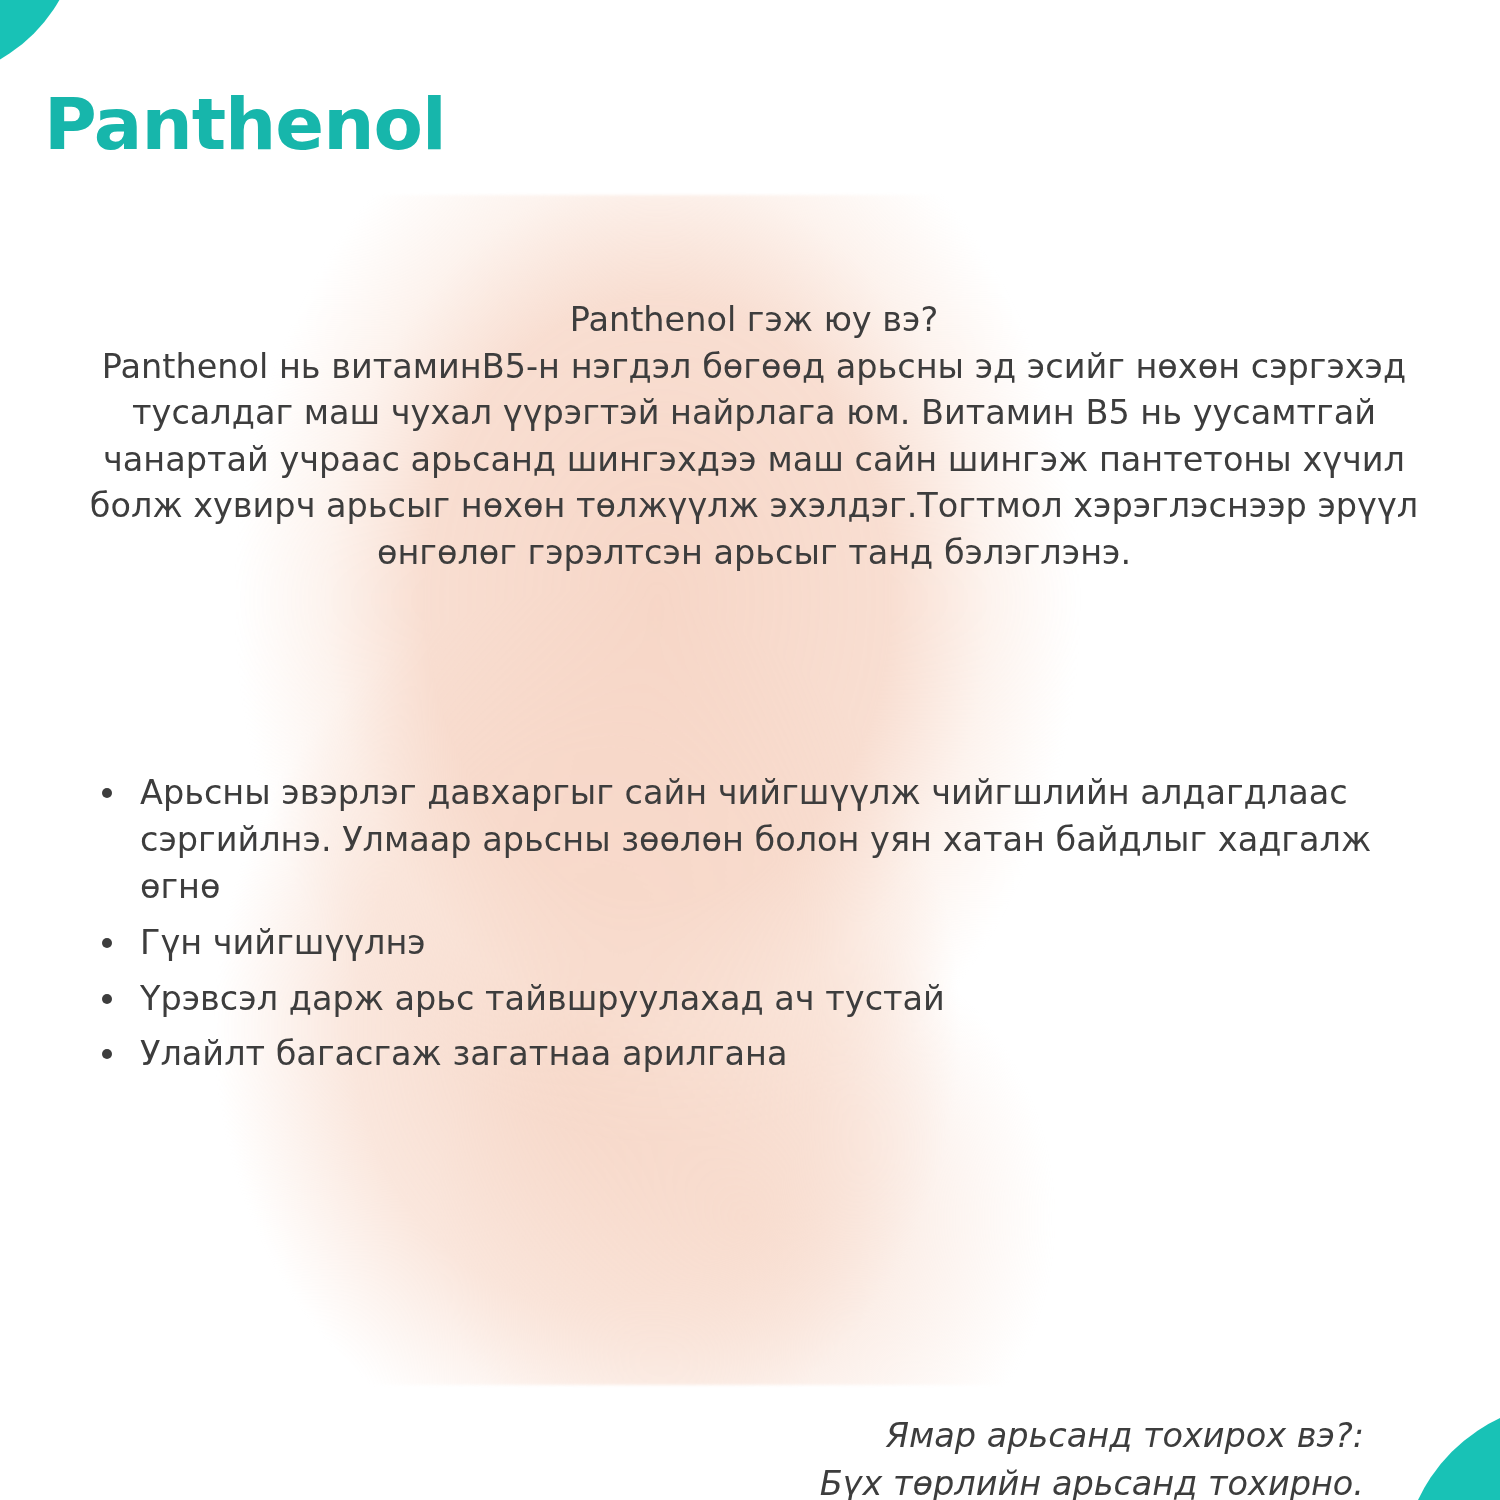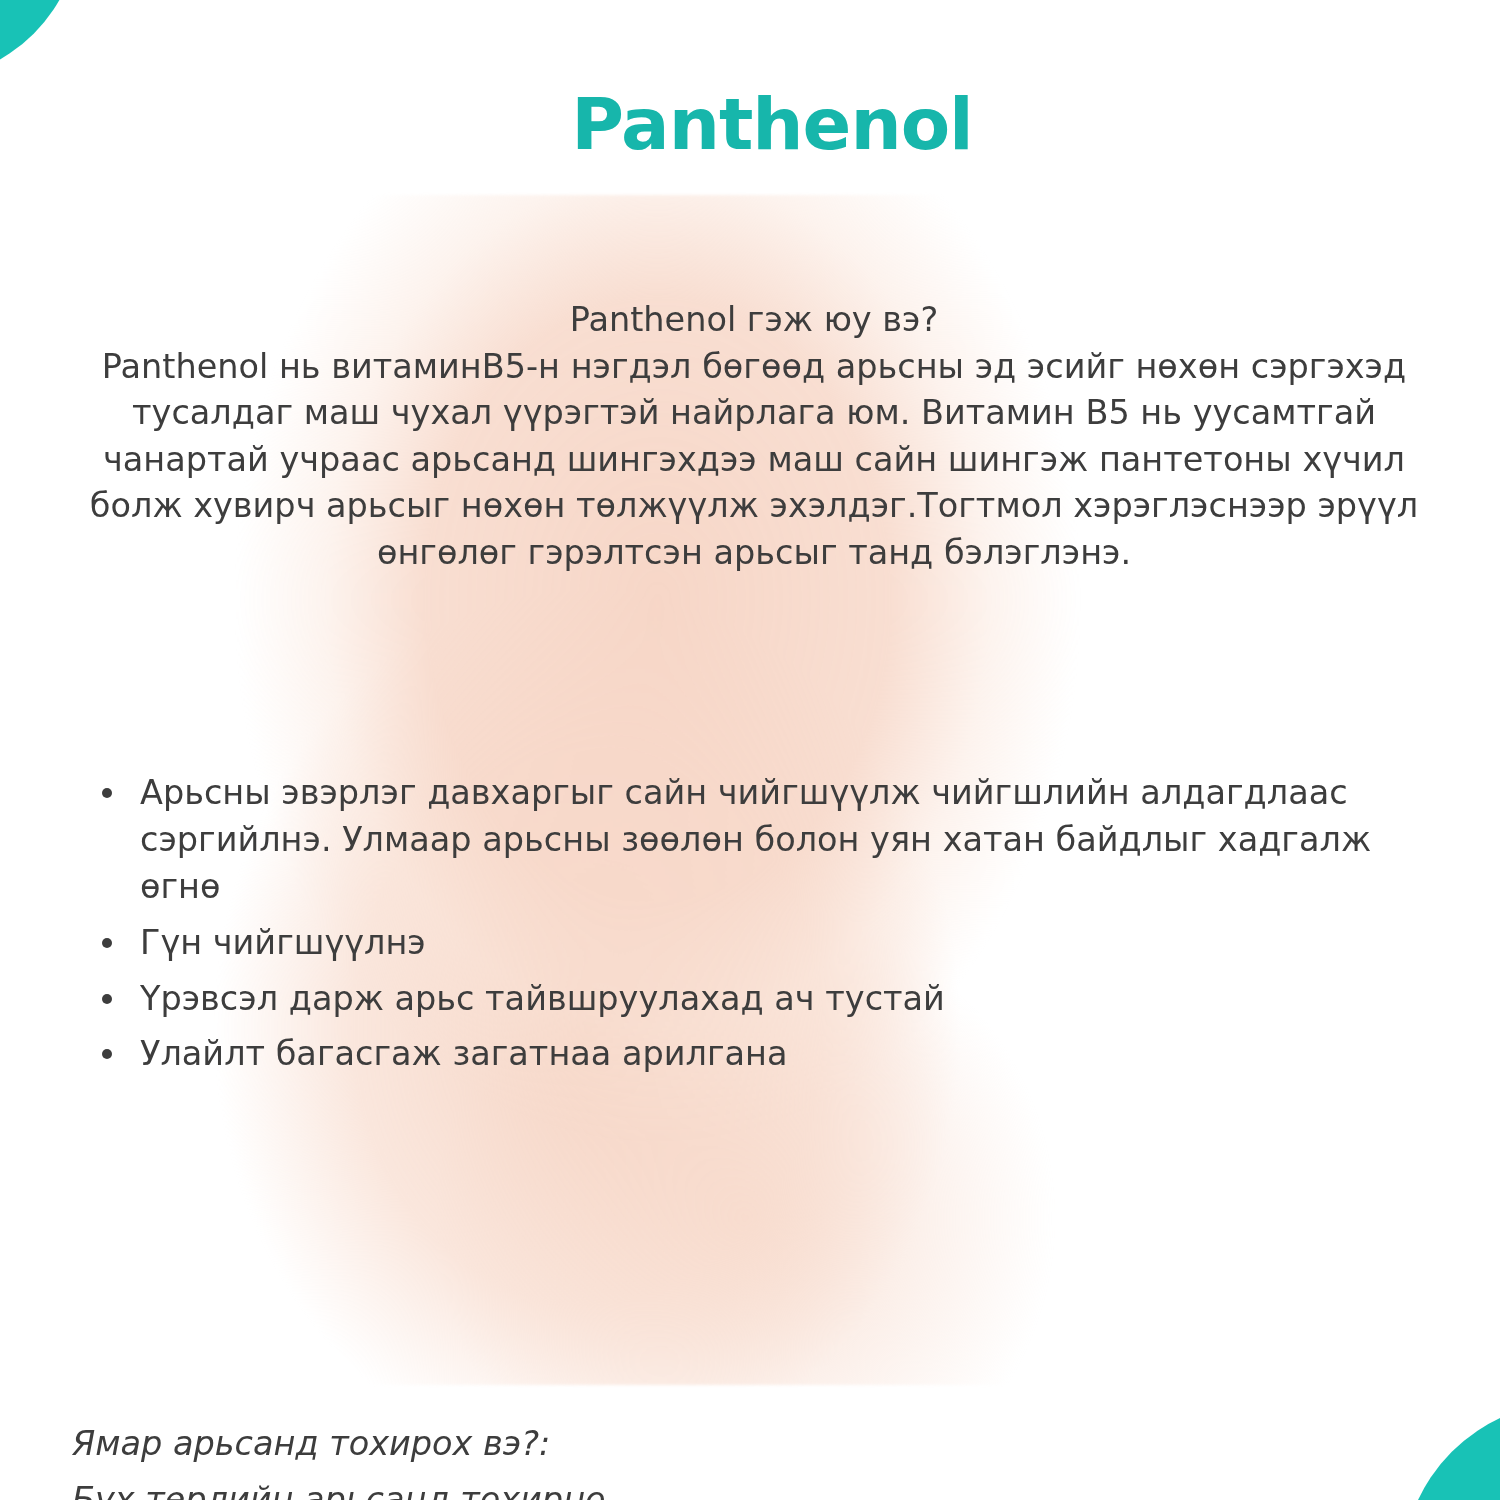--- a/index.html
+++ b/index.html
@@ -51,21 +51,20 @@
       radial-gradient(ellipse 46% 40% at 44% 70%, rgba(245,210,193,0.92) 0%, rgba(248,220,206,0.7) 58%, rgba(255,255,255,0) 92%),
       radial-gradient(ellipse 40% 30% at 62% 86%, rgba(246,214,198,0.8) 0%, rgba(255,255,255,0) 88%);
     filter: blur(1.5px);
     z-index: 0;
   }
   .content {
     position: relative;
     z-index: 2;
   }
   .title {
-    text-align: center;
     color: #17b6ab;
     font-size: 72px;
     font-weight: bold;
     letter-spacing: -1px;
     margin: 82px 0 0 0;
     font-family: "DejaVu Sans", sans-serif;
     padding-left: 44px;
   }
   .body-text {
     position: absolute;
@@ -111,21 +110,22 @@
     position: absolute;
     left: 64px;
     top: 1330px;
     width: 1300px;
     color: #3d3d3d;
     font-size: 33.5px;
     font-style: italic;
     line-height: 1.42;
   }
   .footer p {
-    margin: 8px;
+    margin: 0;
+    text-align: right;
   }
 </style>
 </head>
 <body>
 
 <div class="page">
 
   <div class="corner-tl"></div>
   <div class="corner-br"></div>
   <div class="blob"></div>

